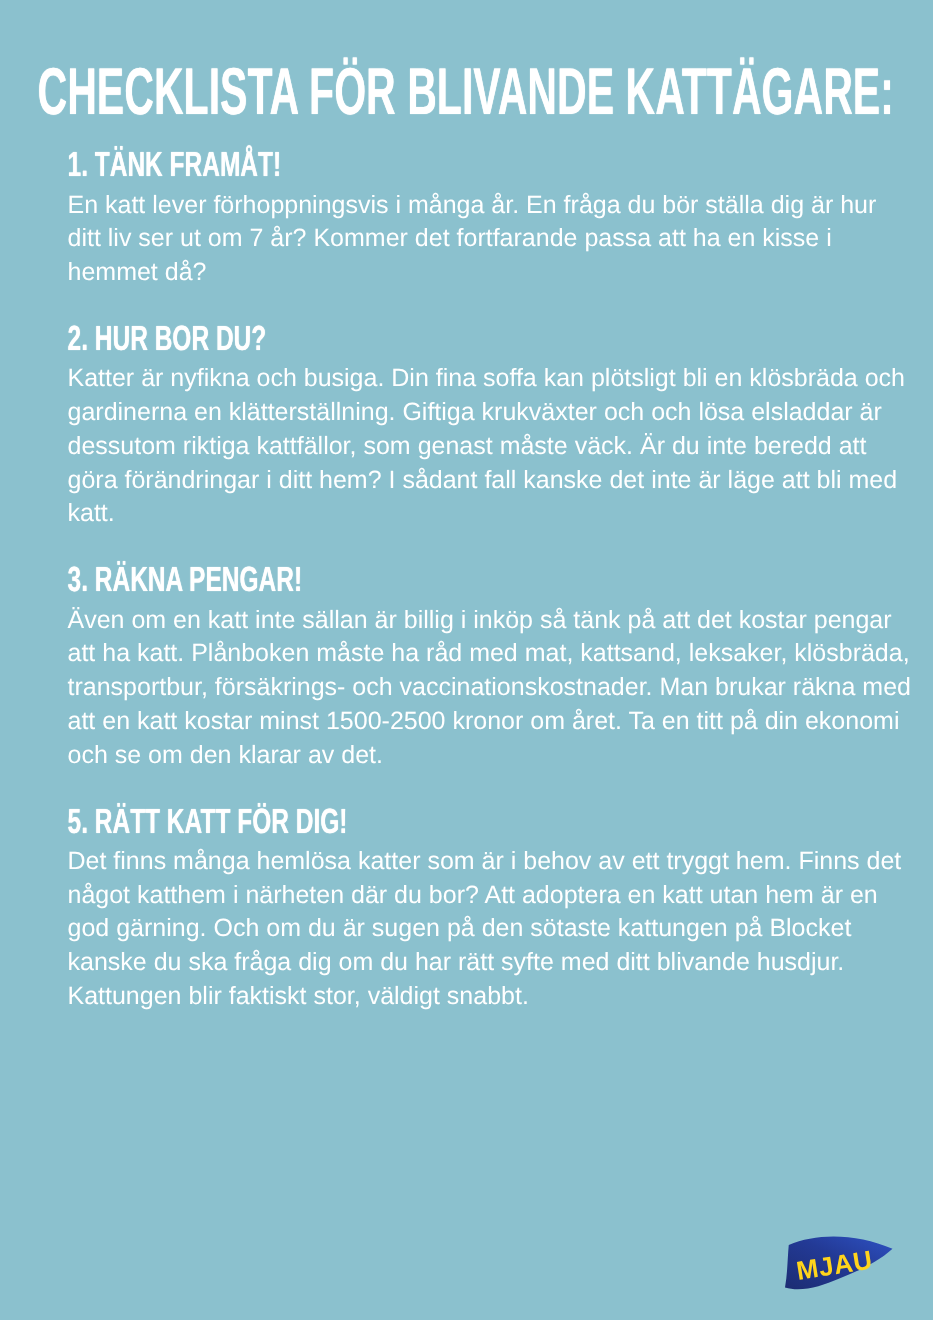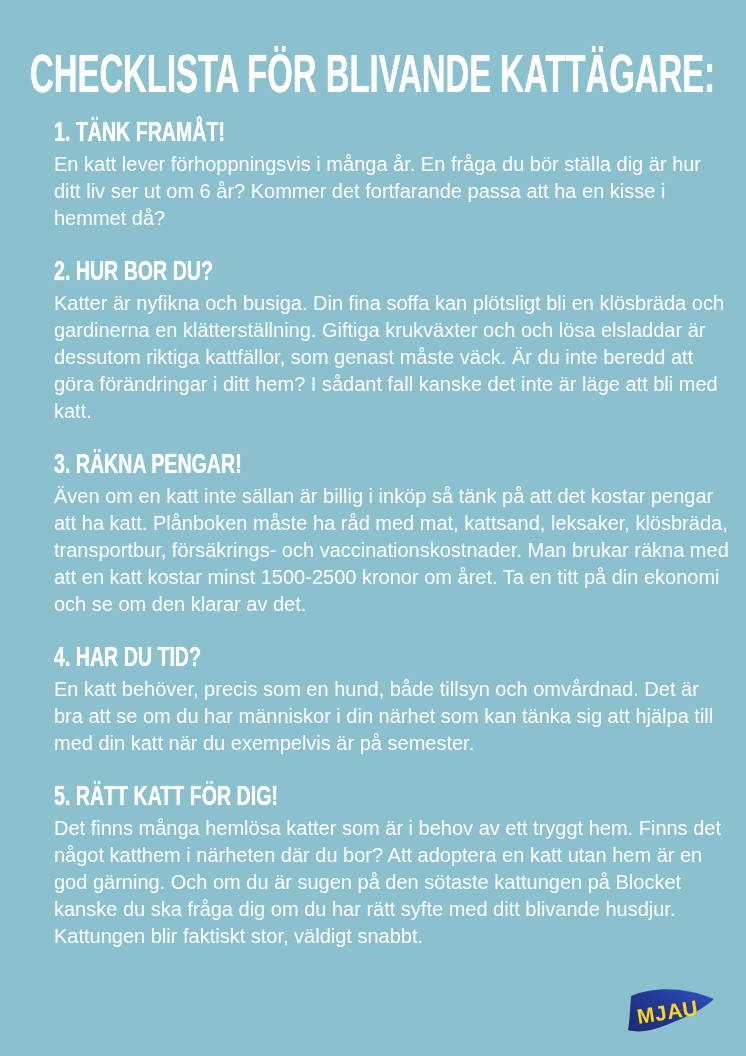--- a/index.html
+++ b/index.html
@@ -65,37 +65,33 @@
 <body style="background: rgb(139, 193, 206);">
 
 <div class="page">
 
   <h1 class="title">CHECKLISTA FÖR BLIVANDE KATTÄGARE:</h1>
 
   <div class="content">
 
     <div class="section">
       <h2 class="heading">1. TÄNK FRAMÅT!</h2>
-      <p class="body-text">En katt lever förhoppningsvis i många år. En fråga du bör ställa dig är hur ditt liv ser ut om 6 år? Kommer det fortfarande passa att ha en kisse i hemmet då?</p>
+      <p class="body-text">En katt lever förhoppningsvis i många år. En fråga du bör ställa dig är hur ditt liv ser ut om 7 år? Kommer det fortfarande passa att ha en kisse i hemmet då?</p>
     </div>
 
     <div class="section">
       <h2 class="heading">2. HUR BOR DU?</h2>
       <p class="body-text">Katter är nyfikna och busiga. Din fina soffa kan plötsligt bli en klösbräda och gardinerna en klätterställning. Giftiga krukväxter och och lösa elsladdar är dessutom riktiga kattfällor, som genast måste väck. Är du inte beredd att göra förändringar i ditt hem? I sådant fall kanske det inte är läge att bli med katt.</p>
     </div>
 
     <div class="section">
       <h2 class="heading">3. RÄKNA PENGAR!</h2>
       <p class="body-text">Även om en katt inte sällan är billig i inköp så tänk på att det kostar pengar att ha katt. Plånboken måste ha råd med mat, kattsand, leksaker, klösbräda, transportbur, försäkrings- och vaccinationskostnader. Man brukar räkna med att en katt kostar minst 1500-2500 kronor om året. Ta en titt på din ekonomi och se om den klarar av det.</p>
     </div>
 
-    <div class="section">
-      <h2 class="heading">4. HAR DU TID?</h2>
-      <p class="body-text">En katt behöver, precis som en hund, både tillsyn och omvårdnad. Det är bra att se om du har människor i din närhet som kan tänka sig att hjälpa till med din katt när du exempelvis är på semester.</p>
-    </div>
 
     <div class="section">
       <h2 class="heading">5. RÄTT KATT FÖR DIG!</h2>
       <p class="body-text">Det finns många hemlösa katter som är i behov av ett tryggt hem. Finns det något katthem i närheten där du bor? Att adoptera en katt utan hem är en god gärning. Och om du är sugen på den sötaste kattungen på Blocket kanske du ska fråga dig om du har rätt syfte med ditt blivande husdjur. Kattungen blir faktiskt stor, väldigt snabbt.</p>
     </div>
 
   </div>
 
   <div class="logo">
     <svg width="92" height="54" viewBox="0 0 92 54" xmlns="http://www.w3.org/2000/svg">

